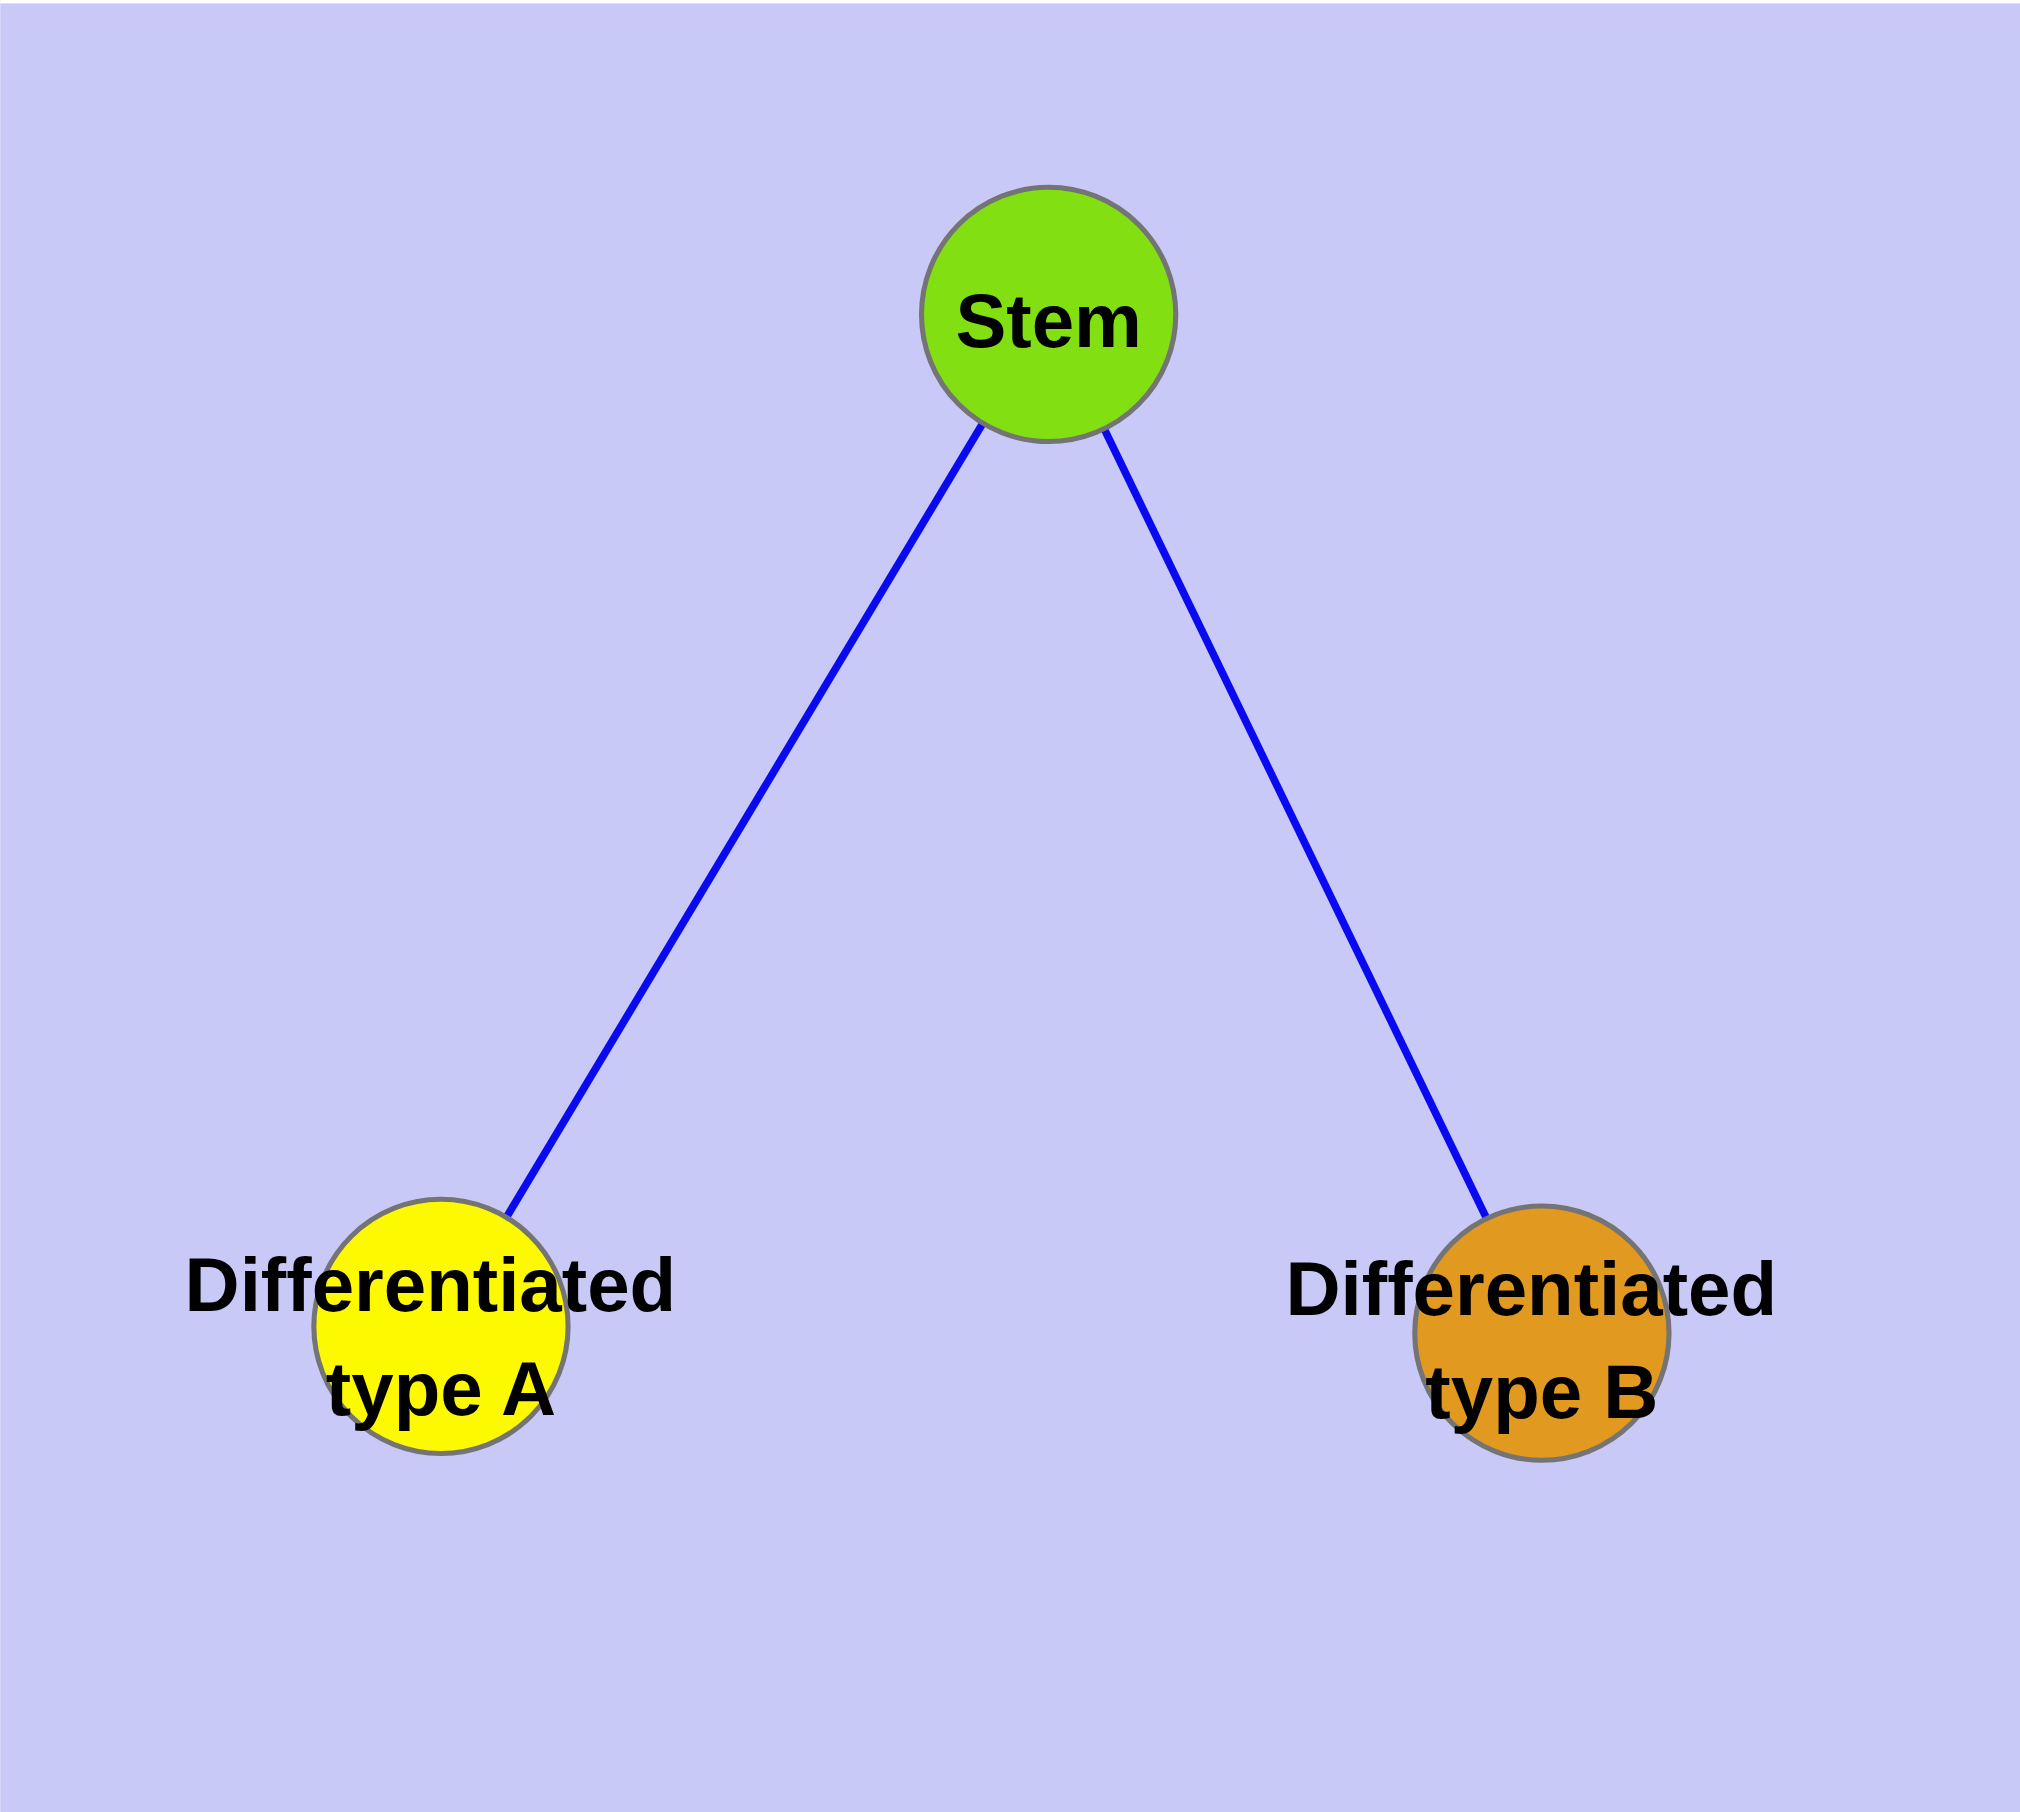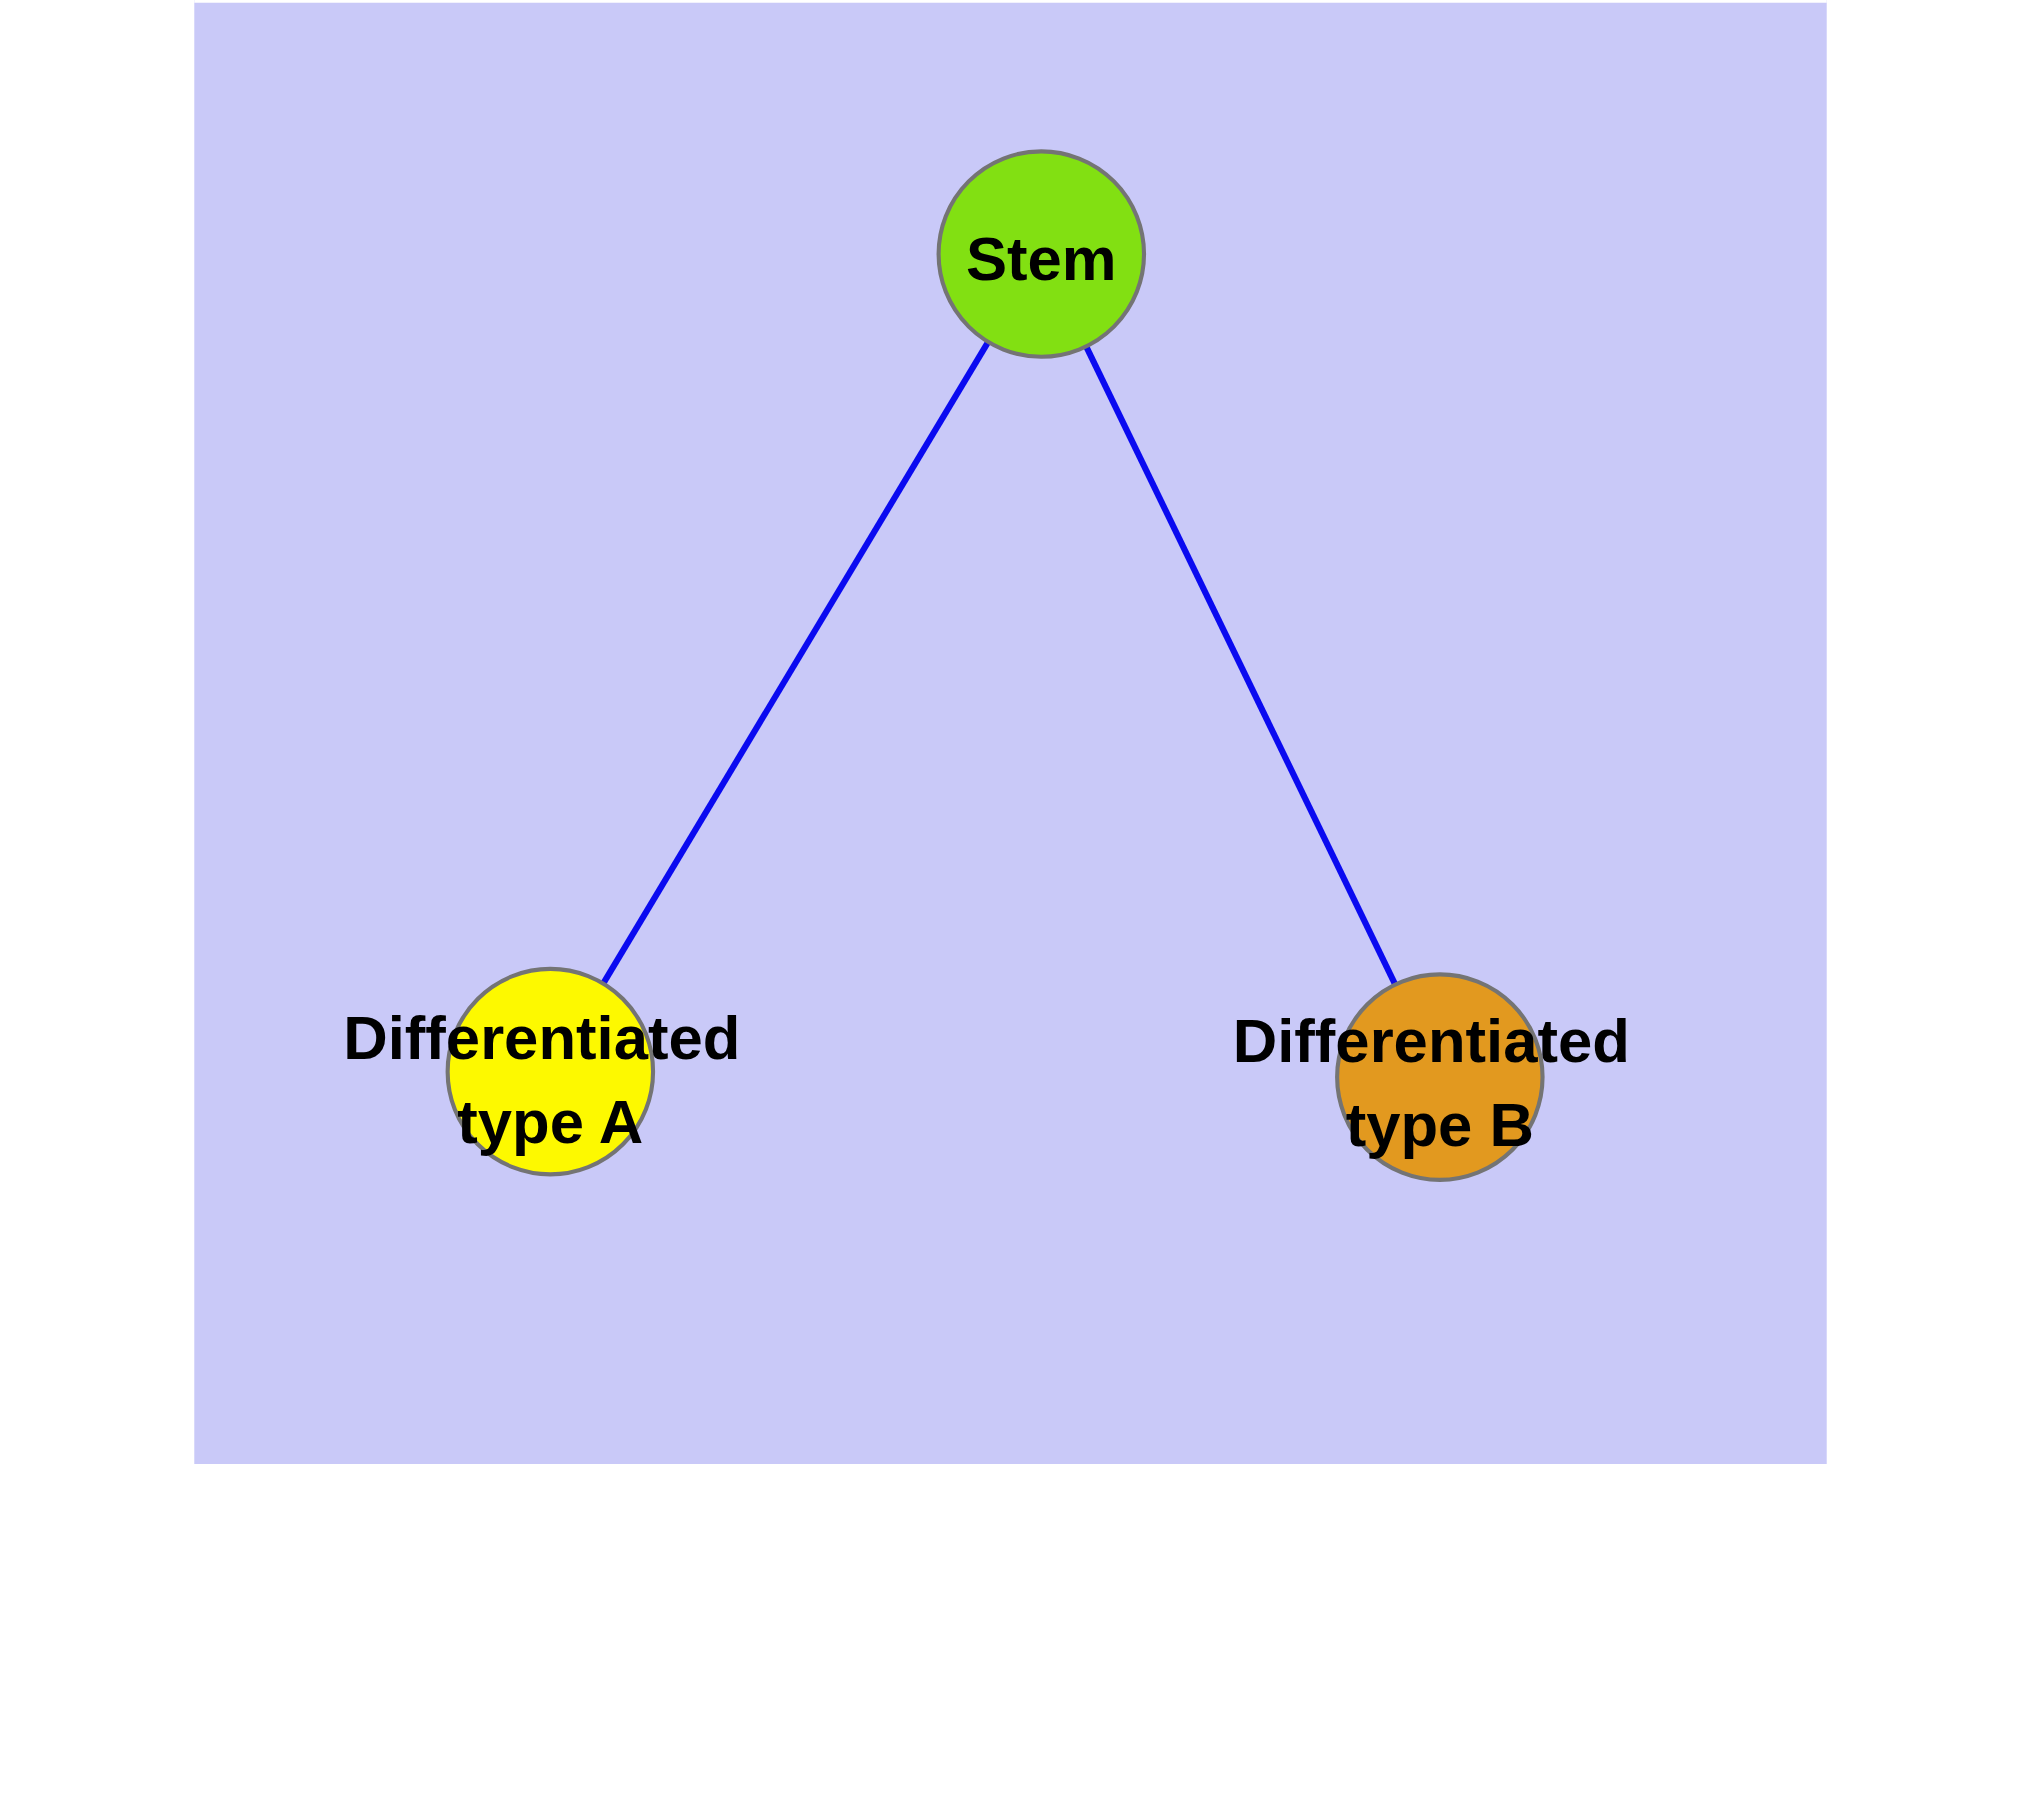--- a/index.html
+++ b/index.html
@@ -4,21 +4,21 @@
 <style>
   
   html, body {
     margin: 0;
     padding: 0;
     background: #ffffff;
   }
   .canvas {
     position: relative;
     width: 2021px;
-    height: 1464px;
+    height: 1812px;
     font-family: "Liberation Sans", sans-serif;
     overflow: hidden;
   }
   .diagram-svg {
     display: block;
     width: 100%;
     height: 100%;
   }
   .edge {
     stroke-width: 9;

